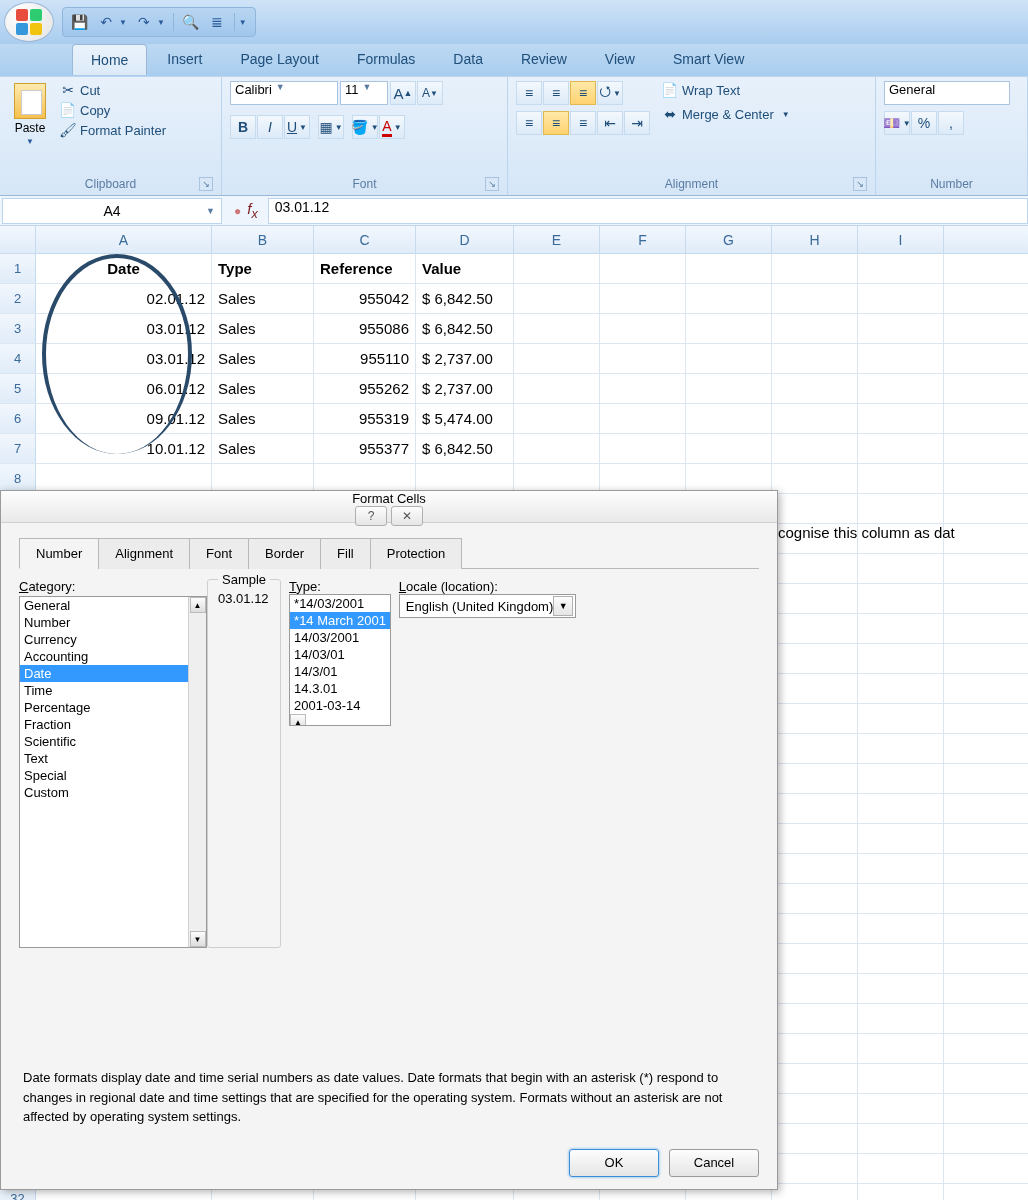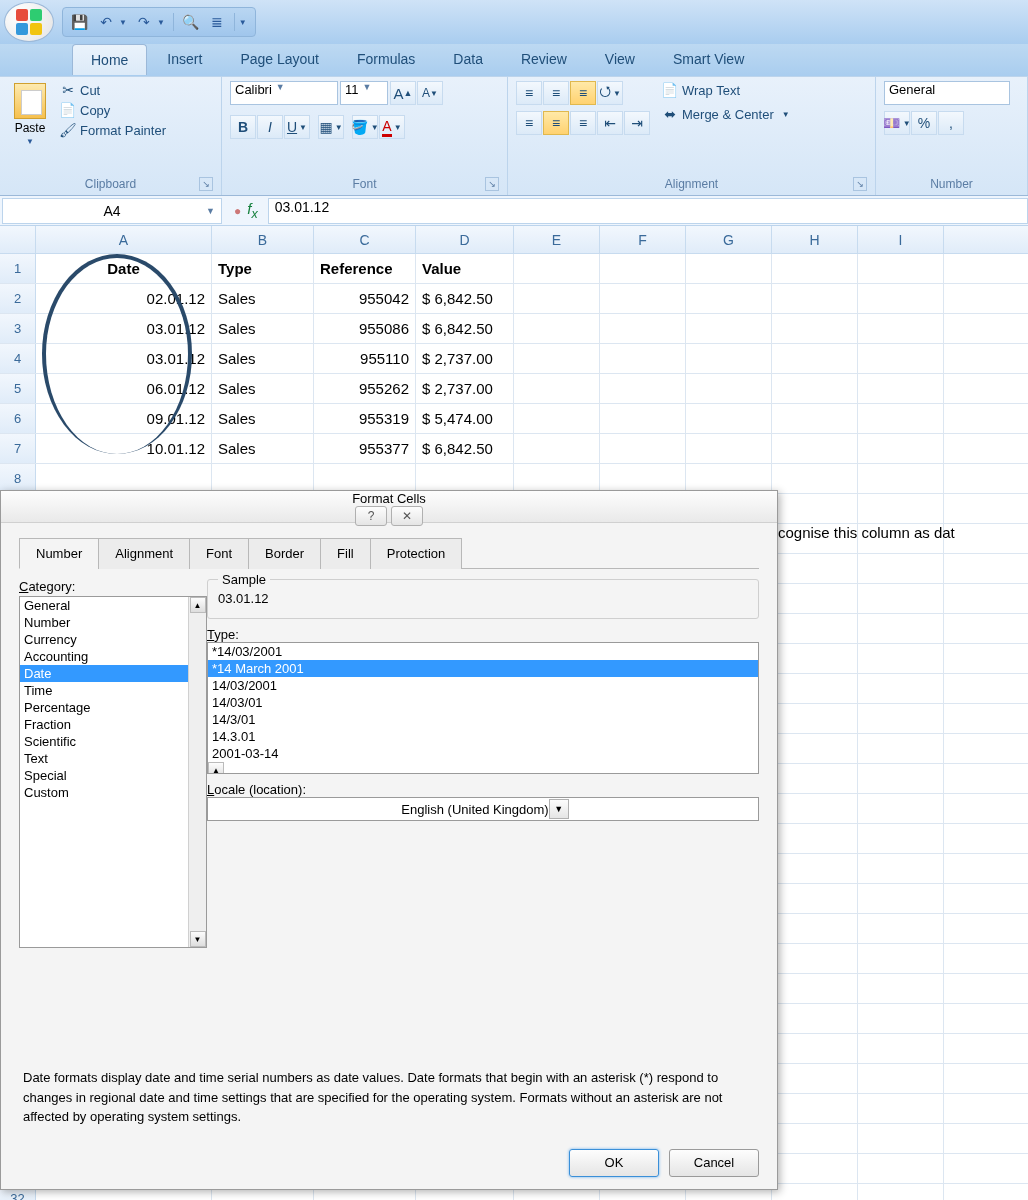--- a/index.html
+++ b/index.html
@@ -40,21 +40,21 @@
 .btngrp { display:flex; gap:1px; }
 .rbtn { width:26px; height:24px; border:1px solid transparent; display:flex; align-items:center; justify-content:center; font-size:14px; color:#1f4e79; background:linear-gradient(#f3f8fd,#dceaf8); border:1px solid #c7dbef; }
 .rbtn.sel { background:linear-gradient(#ffe9a8,#ffd271); border-color:#e0b84e; }
 .rbtn .drop { font-size:8px; margin-left:2px; }
 
 
 .fxbar { height: 30px; background: #eef5fd; display:flex; align-items:center; border-bottom:1px solid #bcd4ec; }
 .namebox { width:220px; border:1px solid #bcd4ec; background:#fff; height:26px; display:flex; align-items:center; justify-content:center; margin:0 2px; font-size:14px; position:relative; }
 .namebox .arrow { position:absolute; right:6px; font-size:9px; color:#5a7ca3; }
 .fx-icons { display:flex; align-items:center; gap:6px; padding:0 10px; color:#7a7a7a; }
-.fx-icons .fx { font-style:italic; color:#15803d; font-size:15px; }
+.fx-icons .fx { font-style:italic; color:#7f1d1d; font-size:15px; }
 .fxinput { flex:1; border:1px solid #bcd4ec; background:#fff; height:26px; padding:0 6px; font-size:14px; }
 
 
 .grid { position:relative; background:#fff; }
 .colheads { display:flex; height:28px; background:linear-gradient(#f2f7fd,#e0ecf9); border-bottom:1px solid #c7dbef; }
 .corner { width:36px; border-right:1px solid #c7dbef; background:linear-gradient(#f2f7fd,#e0ecf9); }
 .colh { border-right:1px solid #c7dbef; display:flex; align-items:center; justify-content:center; font-size:14px; color:#3a6a9a; }
 .colA{width:176px}.colB{width:102px}.colC{width:102px}.colD{width:98px}.colE,.colF,.colG,.colH,.colI{width:86px}
 .gridrow { display:flex; height:30px; border-bottom:1px solid #dce6f1; }
 .rowh { width:36px; background:linear-gradient(#f2f7fd,#e0ecf9); border-right:1px solid #c7dbef; display:flex; align-items:center; justify-content:center; font-size:13px; color:#3a6a9a; }
@@ -81,21 +81,21 @@
 .dtab { padding:7px 16px; border:1px solid #b8b8b8; border-bottom:none; background:#ececec; margin-right:-1px; font-size:13px; position:relative; top:1px; }
 .dtab.active { background:#f4f4f4; border-bottom:1px solid #f4f4f4; }
 .dlg-content { display:flex; padding-top:10px; }
 .catcol { width:188px; }
 .catlabel { margin-bottom:2px; }
 .catlist { border:1px solid #9a9a9a; background:#fff; height:352px; overflow:hidden; position:relative; }
 .catlist .scroll { position:absolute; right:0; top:0; bottom:0; width:18px; background:#efefef; border-left:1px solid #d0d0d0; display:flex; flex-direction:column; justify-content:space-between; align-items:center; }
 .scroll-btn { width:16px; height:16px; background:linear-gradient(#fdfdfd,#ddd); border:1px solid #bbb; font-size:8px; display:flex; align-items:center; justify-content:center; }
 .catitem { padding:1px 4px; }
 .catitem.sel { background:#3399ff; color:#fff; }
-.rightcol { flex:1; display:flex; flex-direction:column; gap:8px; }
+.rightcol { flex:1; display:flex; gap:8px; }
 .sample-box { border:1px solid #cfcfcf; border-radius:3px; padding:2px 10px 12px 10px; position:relative; }
 .sample-lbl { position:relative; top:-10px; background:#f4f4f4; padding:0 4px; display:inline-block; }
 .sample-val { margin-top:-6px; }
 .typelist { border:1px solid #9a9a9a; background:#fff; height:132px; position:relative; overflow:hidden; }
 .typeitem { padding:1px 4px; }
 .typeitem.sel { background:#3399ff; color:#fff; }
 .locale-combo { border:1px solid #9a9a9a; background:#fff; height:24px; display:flex; align-items:center; justify-content:center; padding:0 2px 0 6px; }
 .locale-combo .larrow { width:20px; height:20px; border:1px solid #b0b0b0; background:linear-gradient(#fdfdfd,#e5e5e5); display:flex; align-items:center; justify-content:center; font-size:9px; }
 .desc { margin-top:120px; line-height:1.5; padding: 0 4px; }
 .dlg-footer { display:flex; justify-content:flex-end; gap:10px; padding:12px 18px; }

